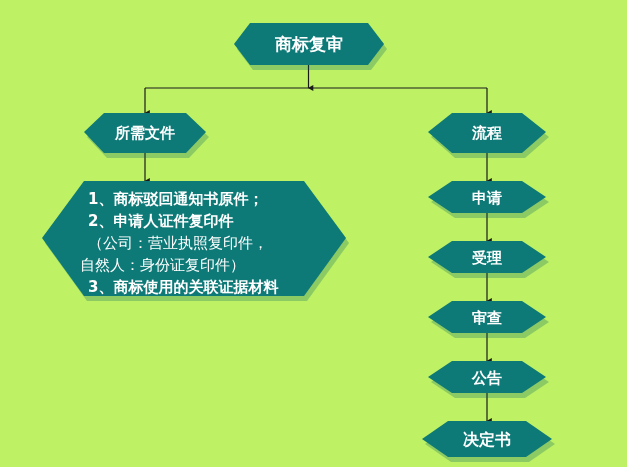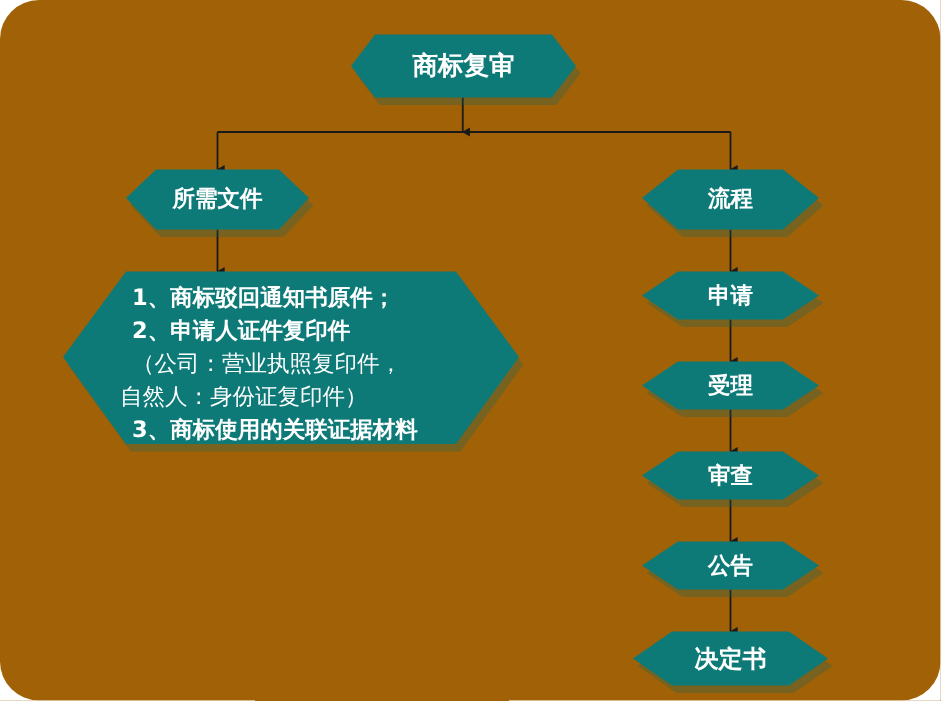--- a/index.html
+++ b/index.html
@@ -10,22 +10,21 @@
   body {
     width: 627px;
     height: 467px;
     font-family: "DejaVu Sans", "Liberation Sans", sans-serif;
     overflow: hidden;
   }
   #chart-root {
     position: relative;
     width: 627px;
     height: 467px;
-    background: #a16207;
-    border-radius: 26px;
+    background: #bef264;
   }
   svg.flow {
     position: absolute;
     top: 0;
     left: 0;
     width: 627px;
     height: 467px;
     display: block;
   }
   .hex-label {

